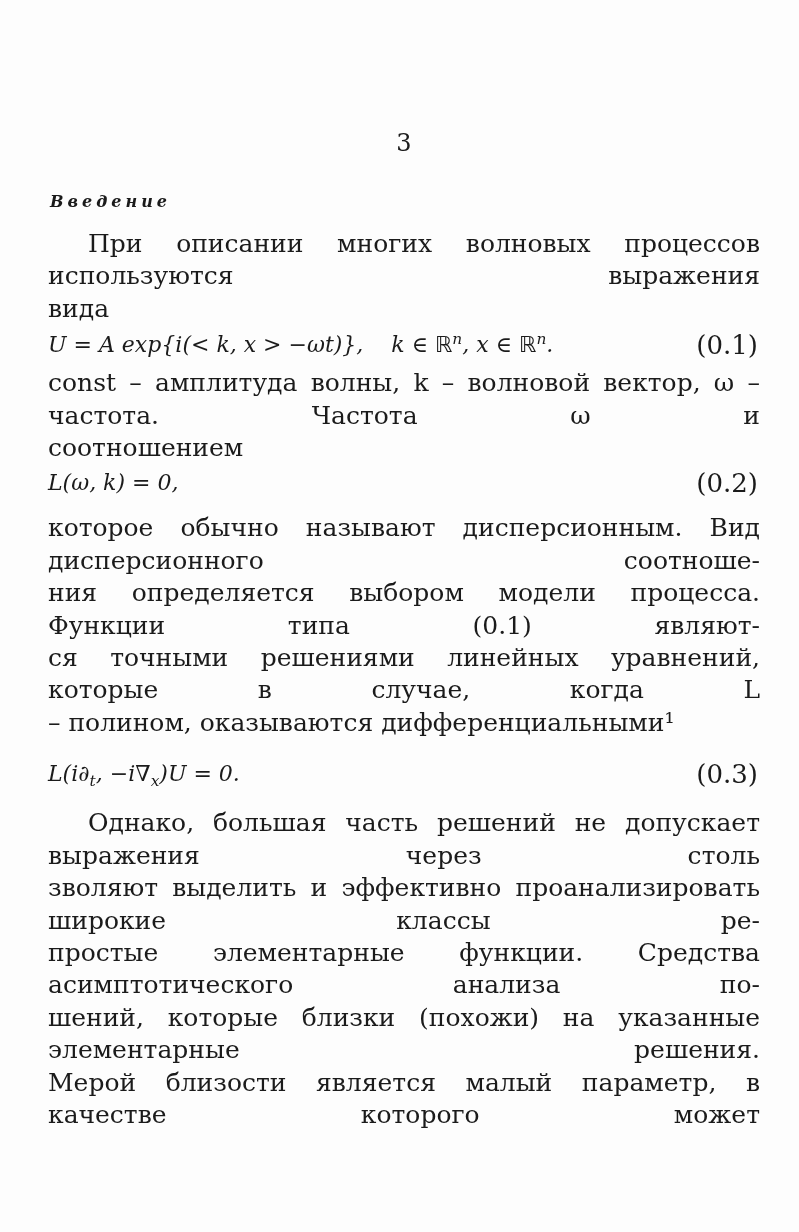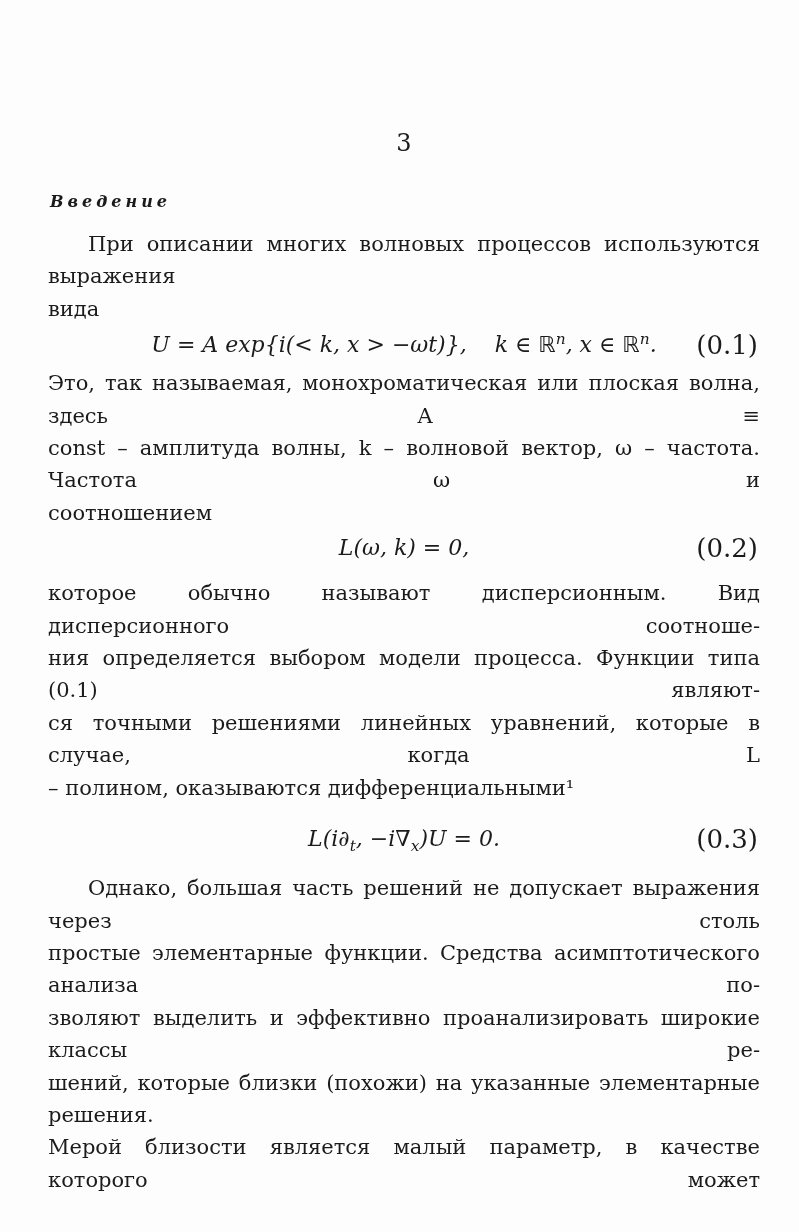--- a/index.html
+++ b/index.html
@@ -27,37 +27,36 @@
   }
   .heading {
     margin: 27px 0 0 2px;
     font-size: 16px;
     line-height: 34px;
     font-weight: bold;
     font-style: italic;
     letter-spacing: 4px;
   }
   .para {
-    font-size: 21px;
+    font-size: 25px;
     line-height: 32.4px;
   }
   .tline {
     text-align: justify;
     text-align-last: justify;
     white-space: normal;
   }
   .tline.last { text-align-last: left; }
   .para.indent .tline:first-child { text-indent: 40px; }
   .para.p1 { margin-top: 9px; }
   .formula-row {
     position: relative;
     height: 34px;
     line-height: 34px;
     font-size: 22px;
-    text-align: center;
   }
   .f-math { font-style: italic; }
   .f-math sup, .f-math sub {
     font-size: 70%;
     line-height: 0;
   }
   .f-gap { display: inline-block; width: 28px; }
   .formula-number {
     position: absolute;
     right: 2px;
@@ -84,21 +83,20 @@
         <div class="tline">При описании многих волновых процессов используются выражения</div>
         <div class="tline last">вида</div>
       </div>
 
     <div class="formula-row f1">
       <span class="f-math"><span>U = A exp{i(&lt; k, x &gt; −ωt)},</span><span class="f-gap"></span><span>k ∈ ℝ</span><sup>n</sup><span>, x ∈ ℝ</span><sup>n</sup><span>.</span></span>
       <span class="formula-number">(0.1)</span>
     </div>
 
     <div class="para p2">
-        <div class="tline">Это, так называемая, монохроматическая или плоская волна, здесь A ≡</div>
         <div class="tline">const – амплитуда волны, k – волновой вектор, ω – частота. Частота ω и</div>
         <div class="tline last">соотношением</div>
       </div>
 
     <div class="formula-row f2">
       <span class="f-math"><span>L(ω, k) = 0,</span></span>
       <span class="formula-number">(0.2)</span>
     </div>
 
     <div class="para p3">
@@ -108,20 +106,20 @@
         <div class="tline last">– полином, оказываются дифференциальными¹</div>
       </div>
 
     <div class="formula-row f3">
       <span class="f-math"><span>L(i∂</span><sub>t</sub><span>, −i∇</span><sub>x</sub><span>)U = 0.</span></span>
       <span class="formula-number">(0.3)</span>
     </div>
 
     <div class="para p4 indent">
         <div class="tline">Однако, большая часть решений не допускает выражения через столь</div>
+        <div class="tline">зволяют выделить и эффективно проанализировать широкие классы ре-</div>
         <div class="tline">простые элементарные функции. Средства асимптотического анализа по-</div>
-        <div class="tline">зволяют выделить и эффективно проанализировать широкие классы ре-</div>
         <div class="tline">шений, которые близки (похожи) на указанные элементарные решения.</div>
         <div class="tline">Мерой близости является малый параметр, в качестве которого может</div>
       </div>
 
   </div>
 </div>
 
 </body></html>

